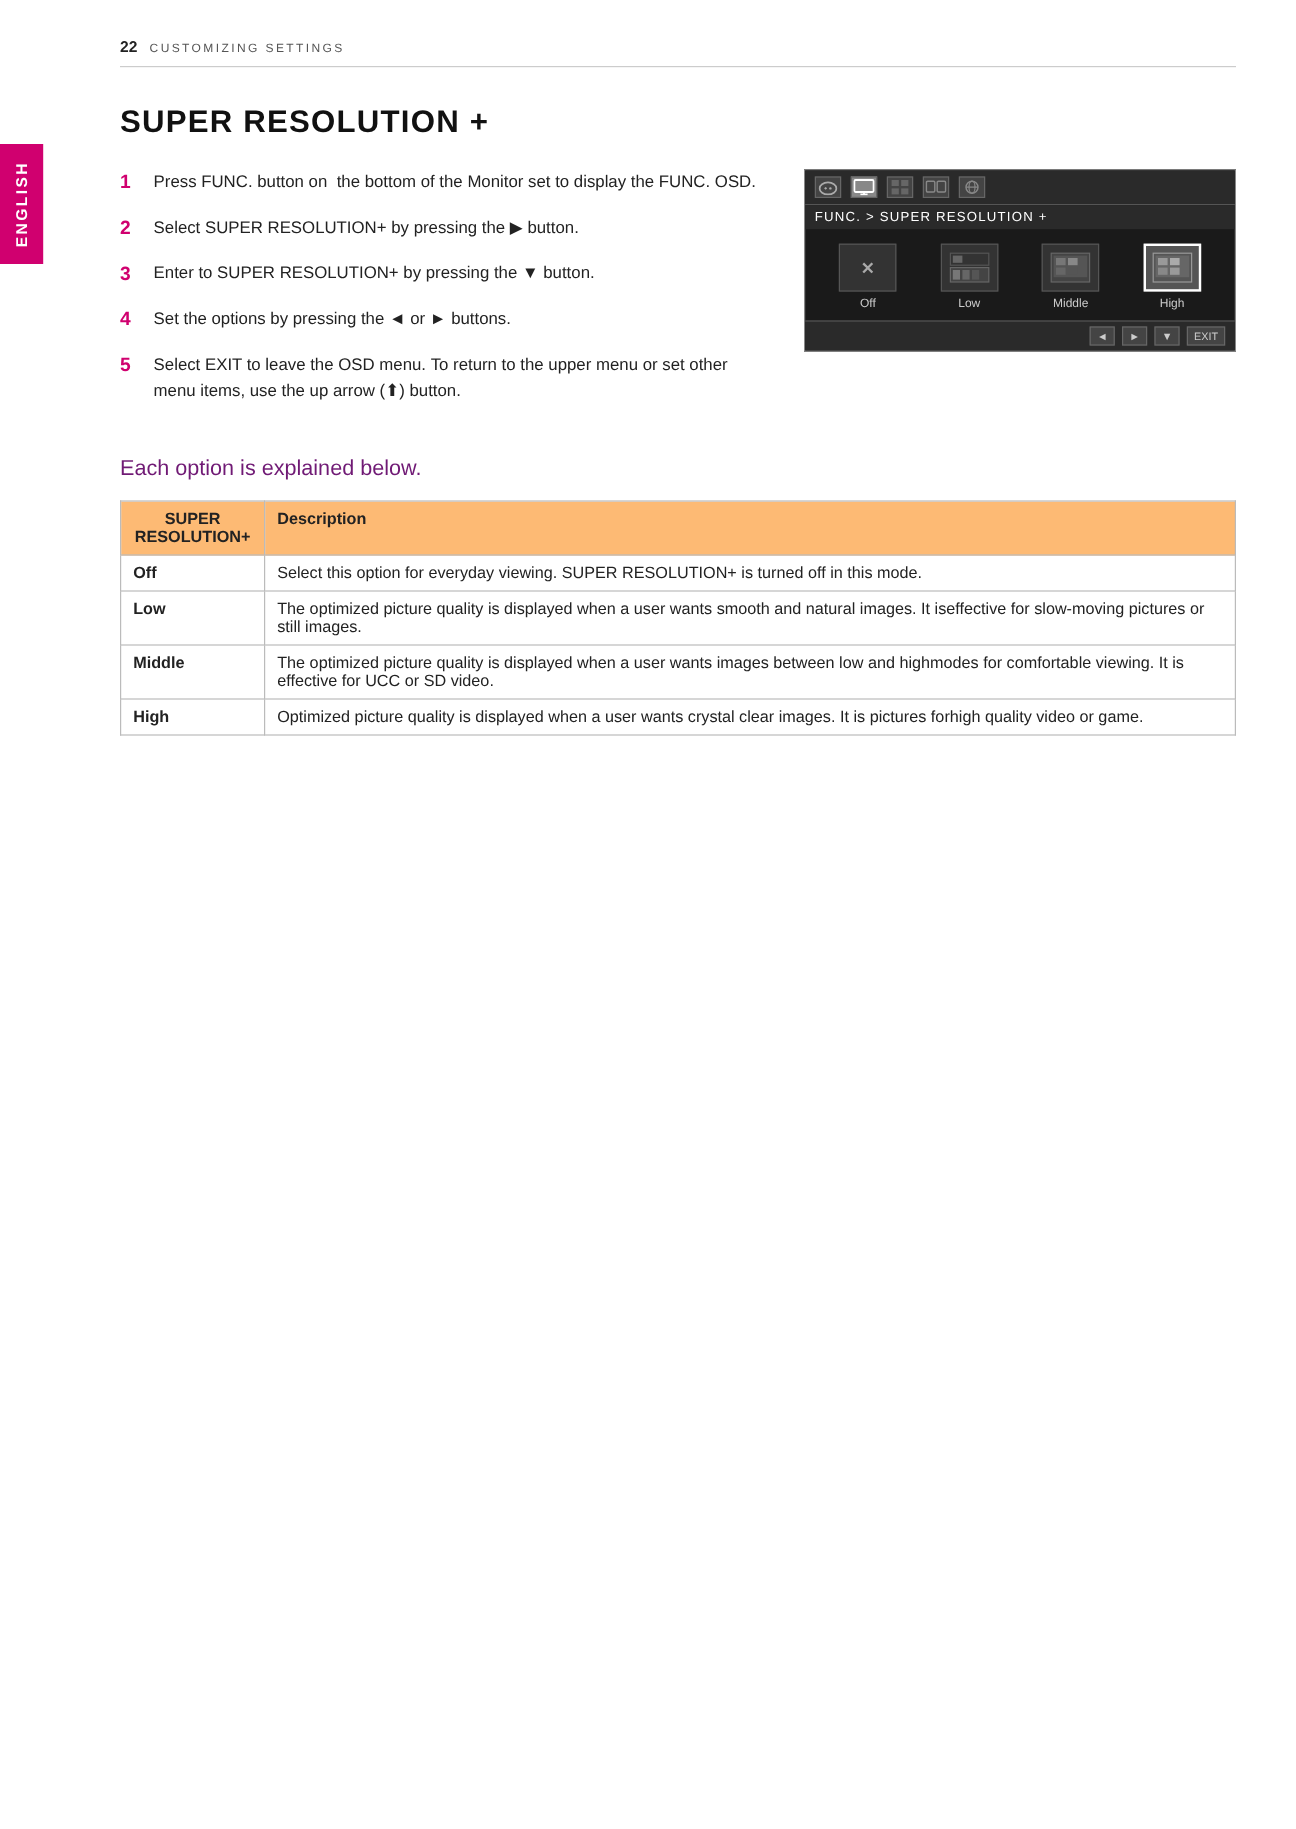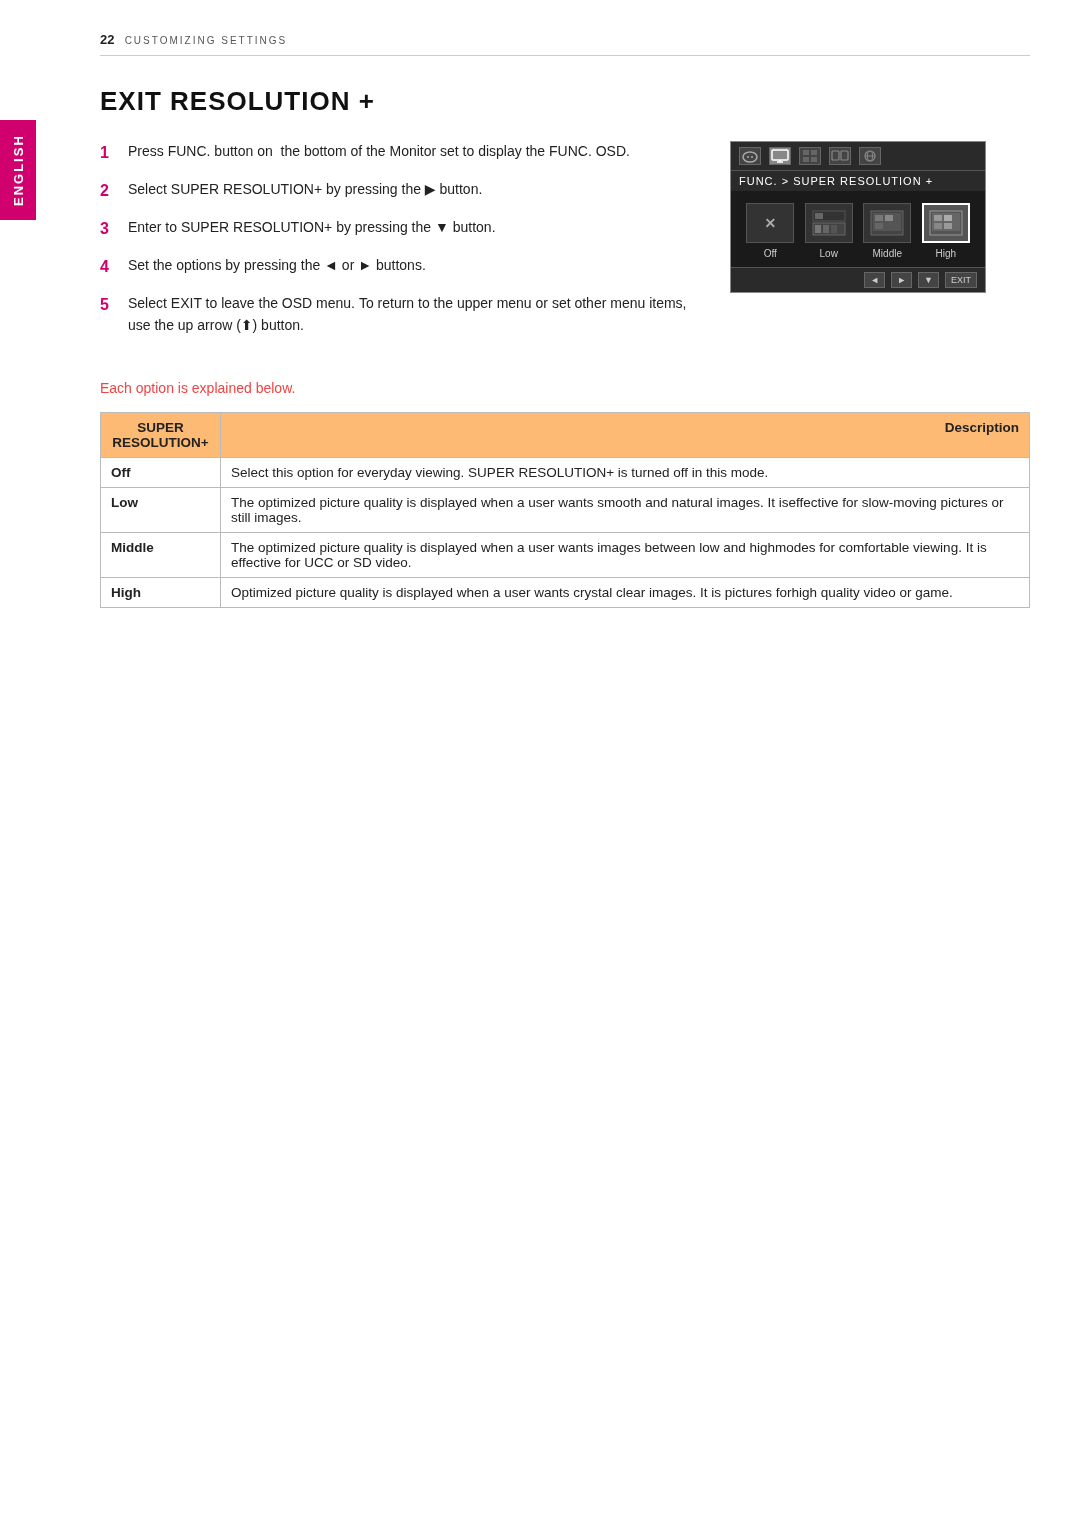--- a/index.html
+++ b/index.html
@@ -99,21 +99,21 @@
 
     .step-text strong {
       font-weight: normal;
     }
 
     
     .osd-mockup {
       border: 1px solid #888;
       background: #1a1a1a;
       padding: 0;
-      width: 256px;
+      width: 360px;
     }
 
     .osd-top-bar {
       background: #2a2a2a;
       border-bottom: 1px solid #555;
       padding: 5px 8px;
       display: flex;
       gap: 8px;
       align-items: center;
     }
@@ -189,23 +189,23 @@
     .osd-nav-btn {
       background: #444;
       border: 1px solid #666;
       color: #ccc;
       font-size: 9px;
       padding: 2px 5px;
     }
 
     
     .each-option-text {
-      font-size: 14px;
+      font-size: 18px;
       margin-bottom: 16px;
-      color: #ef4444;
+      color: #701a75;
     }
 
     
     .resolution-table {
       width: 100%;
       border-collapse: collapse;
       font-size: 13.5px;
     }
 
     .resolution-table th,
@@ -219,40 +219,40 @@
       background: #fdba74;
     }
 
     .resolution-table thead th:first-child {
       width: 120px;
       font-weight: bold;
     }
 
     .resolution-table thead th:last-child {
       font-weight: bold;
-      text-align: right;
+      text-align: left;
     }
 
     .resolution-table tbody td:first-child {
       font-weight: bold;
     }
   </style>
 </head>
 <body>
 
 <div class="sidebar-english">ENGLISH</div>
 
 <div class="page-container">
 
   <div class="page-header">
     <span style="font-weight:bold; font-size:13px; margin-right:6px;">22</span>
     <span style="font-size:10px; letter-spacing:2px; color:#555; text-transform:uppercase;">CUSTOMIZING SETTINGS</span>
   </div>
 
-  <h1 class="section-title">EXIT RESOLUTION +</h1>
+  <h1 class="section-title">SUPER RESOLUTION +</h1>
 
   <div class="content-row">
 
     <div class="instructions-col">
       <ol class="instruction-list">
 
         <li>
           <span class="step-num">1</span>
           <span class="step-text">
             Press <strong>FUNC.</strong> button on &nbsp;the bottom of the Monitor set to display the <strong>FUNC.</strong> OSD.

